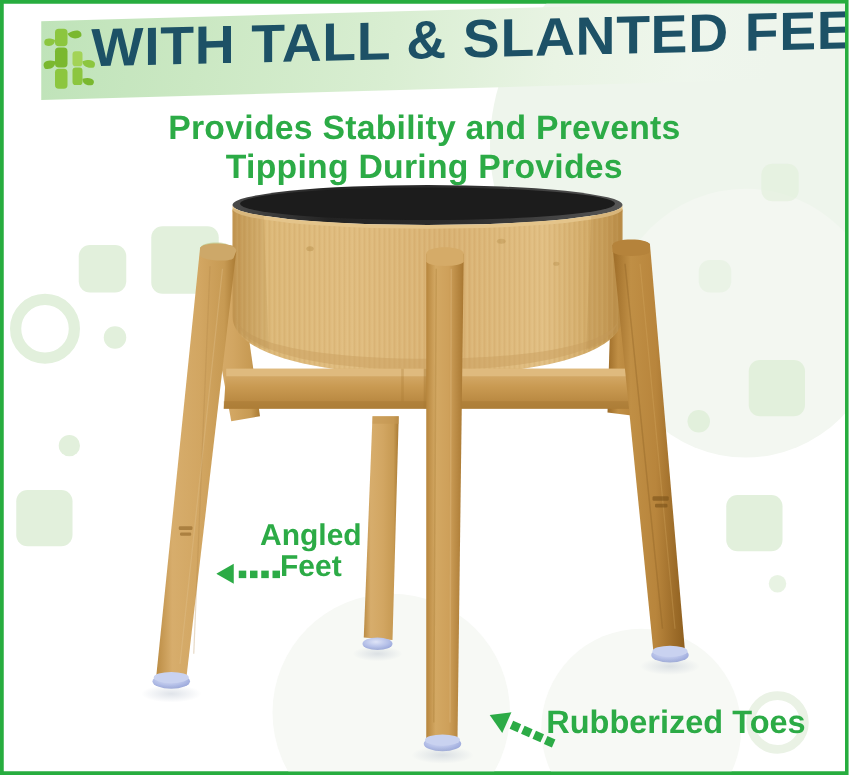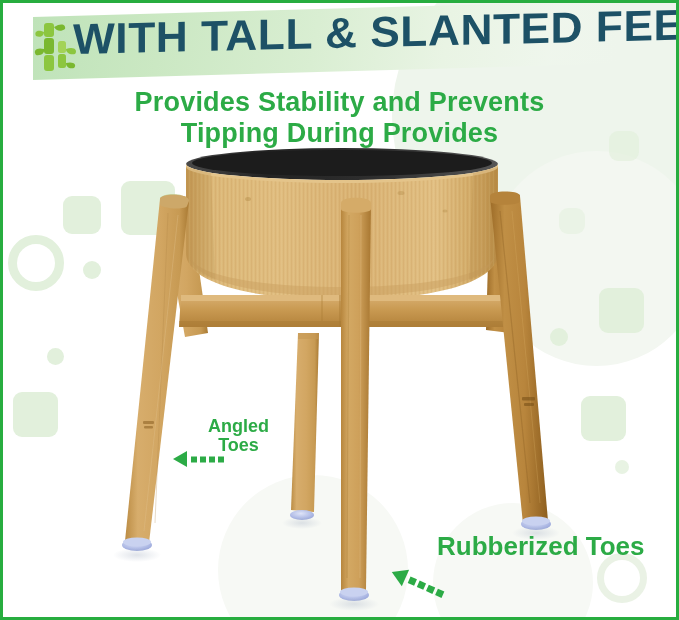--- a/index.html
+++ b/index.html
@@ -96,25 +96,25 @@
   
   .callout{
     position:absolute;
     font-family:"Liberation Sans Narrow","Liberation Sans",sans-serif;
     font-weight:bold;
     color:#2cab46;
     line-height:1.04;
   }
   .callout-angled{
     left:205px;top:414px;
-    font-size:18px;
+    font-size:24px;
     text-align:center;
   }
   .callout-rubber{
-    left:434px;top:530px;
+    left:434px;top:561px;
     font-size:26px;
     white-space:nowrap;
   }
   .arrow{position:absolute;}
   .arrow-angled{left:170px;top:447px;width:60px;height:18px;}
   .arrow-rubber{left:384px;top:561px;width:68px;height:42px;}
 </style>
 </head>
 <body>
 
@@ -319,21 +319,21 @@
       </g>
 
       <ellipse cx="533" cy="521" rx="15" ry="6" fill="url(#footGrad)"></ellipse>
       <ellipse cx="533" cy="518" rx="14" ry="4.5" fill="#c9d2f0"></ellipse>
       <ellipse cx="533" cy="530" rx="24" ry="7" fill="url(#shadowGrad)"></ellipse>
     </g>
   </svg>
 
   <div class="callout callout-angled">
     <div>Angled</div>
-    <div>Toes</div>
+    <div>Feet</div>
   </div>
   <svg class="arrow arrow-angled" viewBox="0 0 60 18">
     <polygon points="0,9 14,1 14,17" fill="#2cab46"></polygon>
     <rect x="18" y="6.5" width="6" height="6" fill="#2cab46"></rect>
     <rect x="27" y="6.5" width="6" height="6" fill="#2cab46"></rect>
     <rect x="36" y="6.5" width="6" height="6" fill="#2cab46"></rect>
     <rect x="45" y="6.5" width="6" height="6" fill="#2cab46"></rect>
   </svg>
 
   <div class="callout callout-rubber">Rubberized Toes</div>

